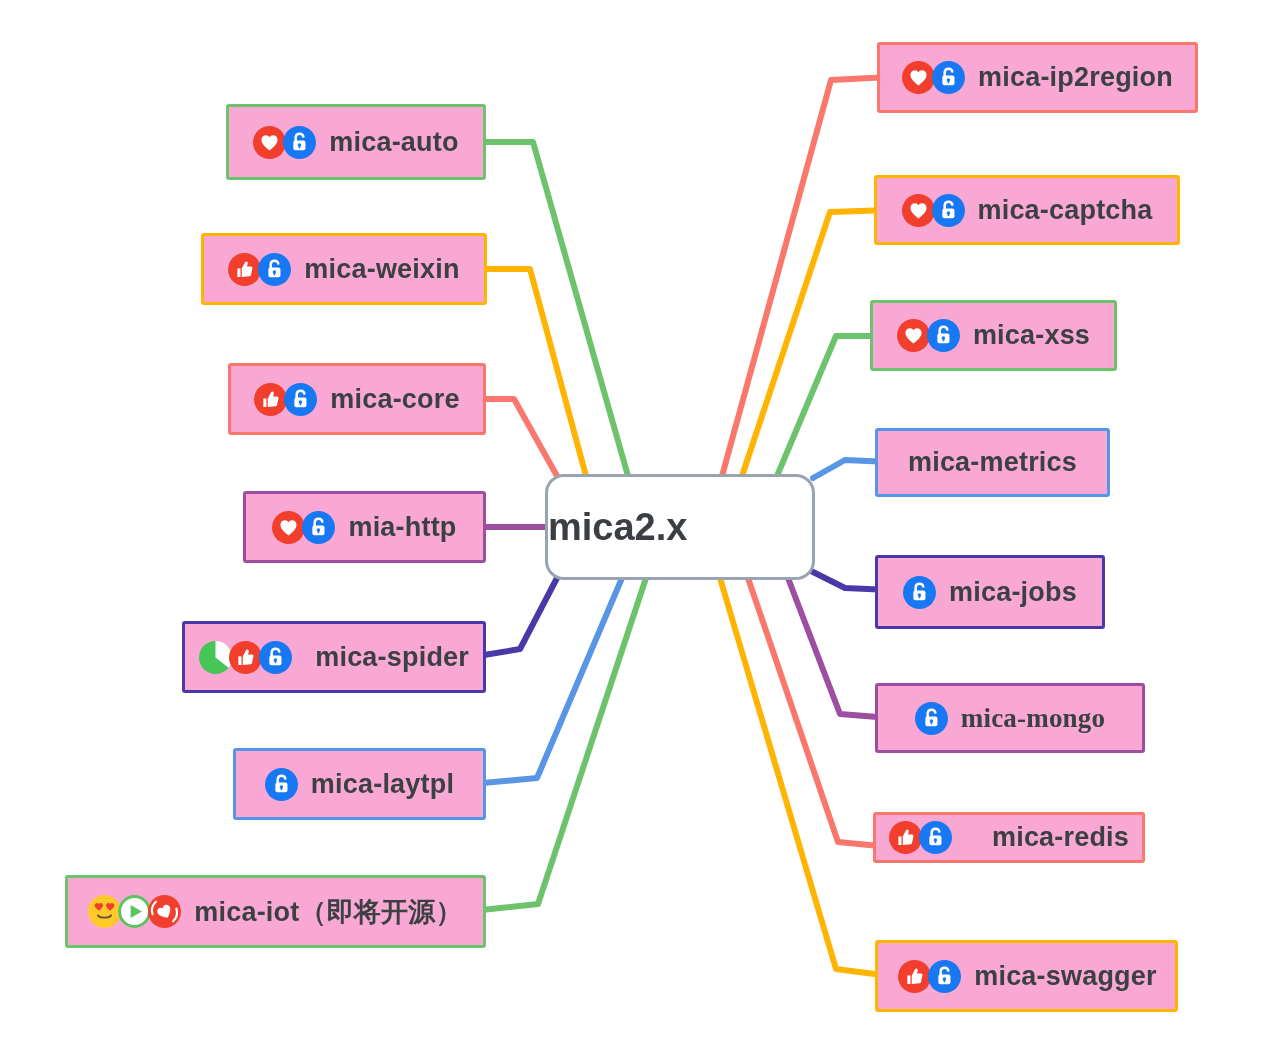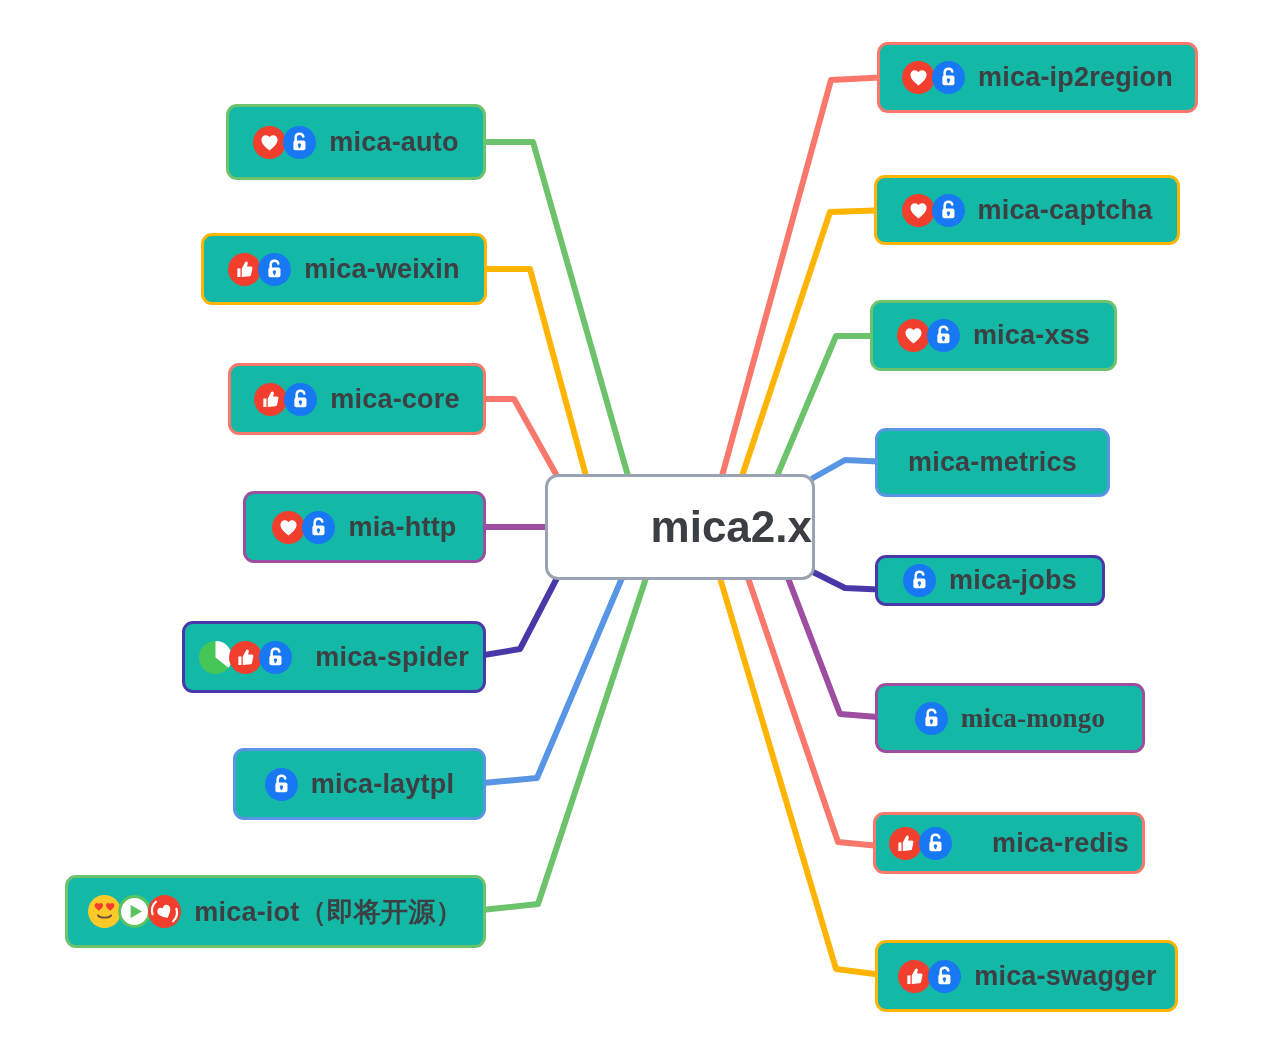--- a/index.html
+++ b/index.html
@@ -2,36 +2,36 @@
 <html><head>
 <meta charset="utf-8">
 <style>
   html,body{margin:0;padding:0;background:#ffffff;}
   #canvas{
     position:relative;width:1270px;height:1046px;background:#ffffff;overflow:hidden;
     font-family:"Liberation Sans","DejaVu Sans",sans-serif;
   }
   #links{position:absolute;left:0;top:0;}
   .node{
-    position:absolute;box-sizing:border-box;background:#14b8a6;
-    border:3.5px solid #888;border-radius:11px;
+    position:absolute;box-sizing:border-box;background:#f9a8d4;
+    border:3.5px solid #888;border-radius:3px;
     display:flex;align-items:center;justify-content:center;
     gap:13px;padding:0 14px;
     font-weight:700;font-size:27px;color:#3c4043;letter-spacing:.2px;
     white-space:nowrap;cursor:pointer;
   }
   .icons{display:flex;align-items:center;}
   .icon{width:33px;height:33px;display:block;}
   .icon-wrap{display:block;line-height:0;}
   .icon-wrap + .icon-wrap{margin-left:-3px;}
   .root{
     position:absolute;box-sizing:border-box;background:#ffffff;
-    border:3.5px solid #9AA3B2;border-radius:13px;
-    display:flex;align-items:center;justify-content:flex-end;
-    font-weight:700;font-size:44px;color:#3b3f44;cursor:pointer;
+    border:3.5px solid #9AA3B2;border-radius:19px;
+    display:flex;align-items:center;justify-content:flex-start;
+    font-weight:700;font-size:38px;color:#3b3f44;cursor:pointer;
   }
 </style>
 </head>
 <body>
 
 <div id="canvas">
   <svg id="links" width="1270" height="1046">
       <polyline points="472,142 533,142 628,476" fill="none" stroke="#6DC36B" stroke-width="6" stroke-linejoin="round" stroke-linecap="round"></polyline>
       <polyline points="472,269 530,269 586,476" fill="none" stroke="#FFB402" stroke-width="6" stroke-linejoin="round" stroke-linecap="round"></polyline>
       <polyline points="472,399 514,399 557,476" fill="none" stroke="#F9786B" stroke-width="6" stroke-linejoin="round" stroke-linecap="round"></polyline>
@@ -257,21 +257,21 @@
     <circle cx="17.9" cy="20.6" r="1.9" fill="#1877F2"></circle>
     <rect x="17" y="21.4" width="1.9" height="3" rx=".9" fill="#1877F2"></rect>
             </svg>
           </span>
         </span>
         <span>mica-xss</span>
       </div>
       <div class="node" style="left: 875px; top: 428px; width: 235px; height: 69px; border-color: rgb(88, 149, 229);">
         <span>mica-metrics</span>
       </div>
-      <div class="node" style="left: 875px; top: 555px; width: 230px; height: 51px; border-color: rgb(73, 57, 168);">
+      <div class="node" style="left: 875px; top: 555px; width: 230px; height: 74px; border-color: rgb(73, 57, 168);">
         <span class="icons">
           <span class="icon-wrap">
             <svg class="icon" viewBox="0 0 36 36">
               <circle cx="18" cy="18" r="18" fill="#1877F2"></circle>
     <path d="M13.8 16.2v-3.4a4.3 4.3 0 0 1 8.4-1.3" stroke="#ffffff" stroke-width="2.7" fill="none" stroke-linecap="round"></path>
     <rect x="11.3" y="15.9" width="13.2" height="10.6" rx="2.2" fill="#ffffff"></rect>
     <circle cx="17.9" cy="20.6" r="1.9" fill="#1877F2"></circle>
     <rect x="17" y="21.4" width="1.9" height="3" rx=".9" fill="#1877F2"></rect>
             </svg>
           </span>
@@ -285,21 +285,21 @@
               <circle cx="18" cy="18" r="18" fill="#1877F2"></circle>
     <path d="M13.8 16.2v-3.4a4.3 4.3 0 0 1 8.4-1.3" stroke="#ffffff" stroke-width="2.7" fill="none" stroke-linecap="round"></path>
     <rect x="11.3" y="15.9" width="13.2" height="10.6" rx="2.2" fill="#ffffff"></rect>
     <circle cx="17.9" cy="20.6" r="1.9" fill="#1877F2"></circle>
     <rect x="17" y="21.4" width="1.9" height="3" rx=".9" fill="#1877F2"></rect>
             </svg>
           </span>
         </span>
         <span>mica-mongo</span>
       </div>
-      <div class="node" style="left: 873px; top: 812px; width: 272px; height: 62px; border-color: rgb(249, 120, 107); gap: 40px;">
+      <div class="node" style="left: 873px; top: 812px; width: 272px; height: 51px; border-color: rgb(249, 120, 107); gap: 40px;">
         <span class="icons">
           <span class="icon-wrap">
             <svg class="icon" viewBox="0 0 36 36">
               <circle cx="18" cy="18" r="18" fill="#F23E2D"></circle>
     <path fill="#ffffff" d="M10.2 16.8h3.4v9.4h-3.4z"></path>
     <path fill="#ffffff" d="M15 26.2V17l3.6-6.8c.4-.8 1.3-1.1 2-.7.8.4 1.2 1.3 1 2.1l-.9 3.2h4.3c1.1 0 1.9 1 1.6 2.1l-1.5 7c-.2.9-1 1.5-1.9 1.5z"></path>
             </svg>
           </span>
           <span class="icon-wrap">
             <svg class="icon" viewBox="0 0 36 36">

